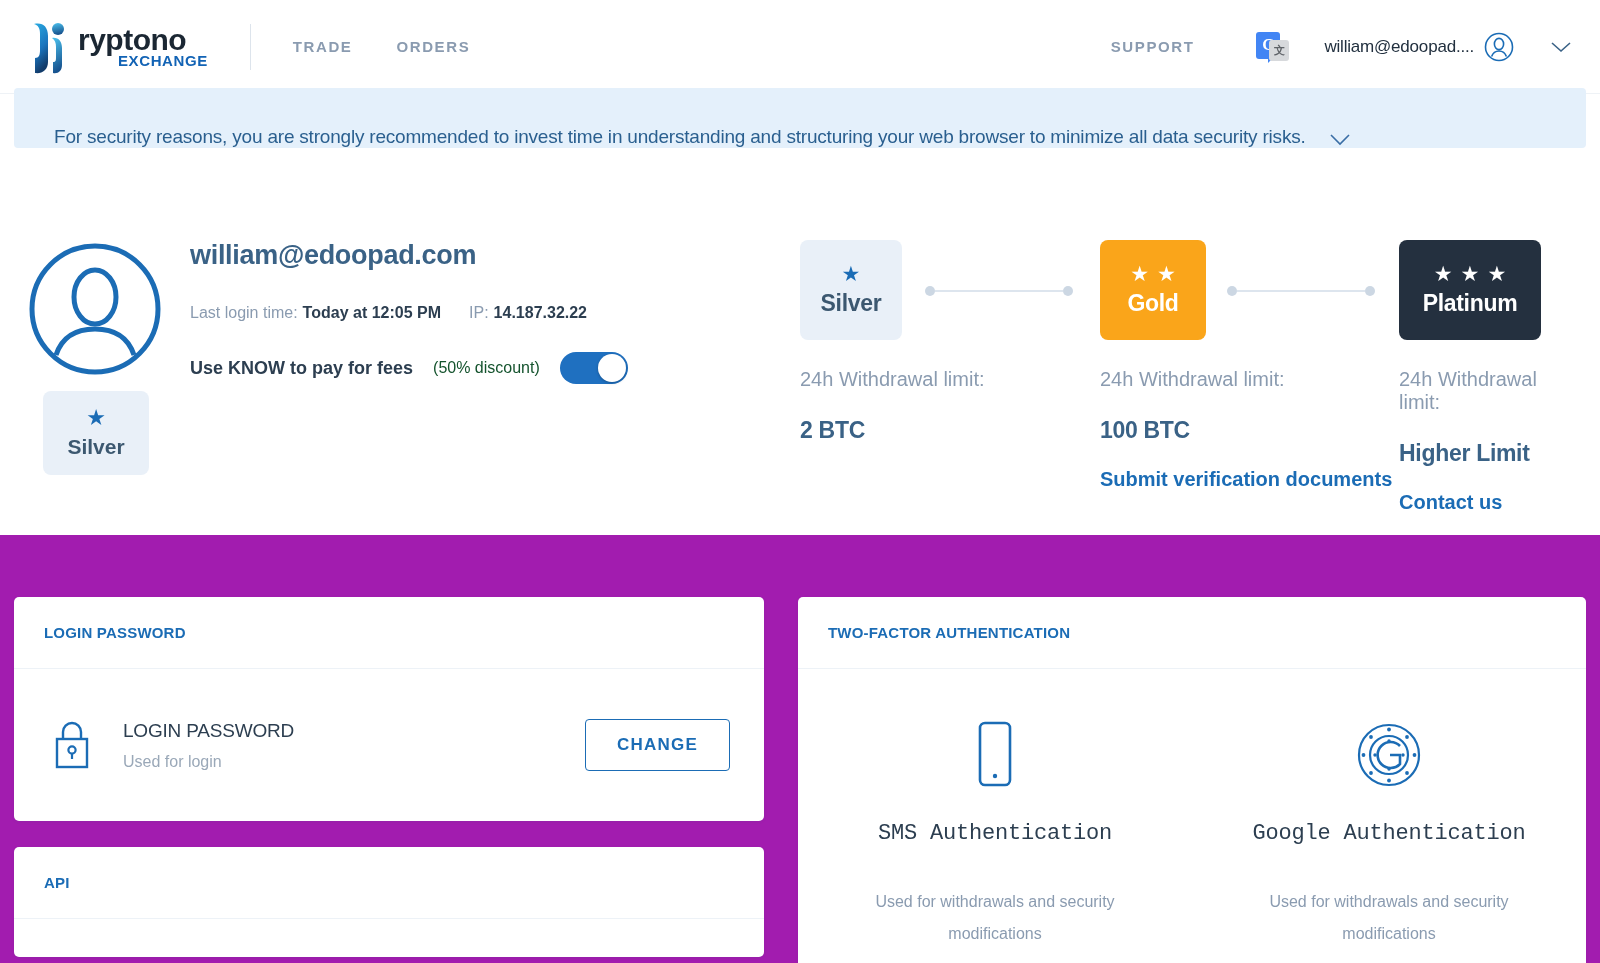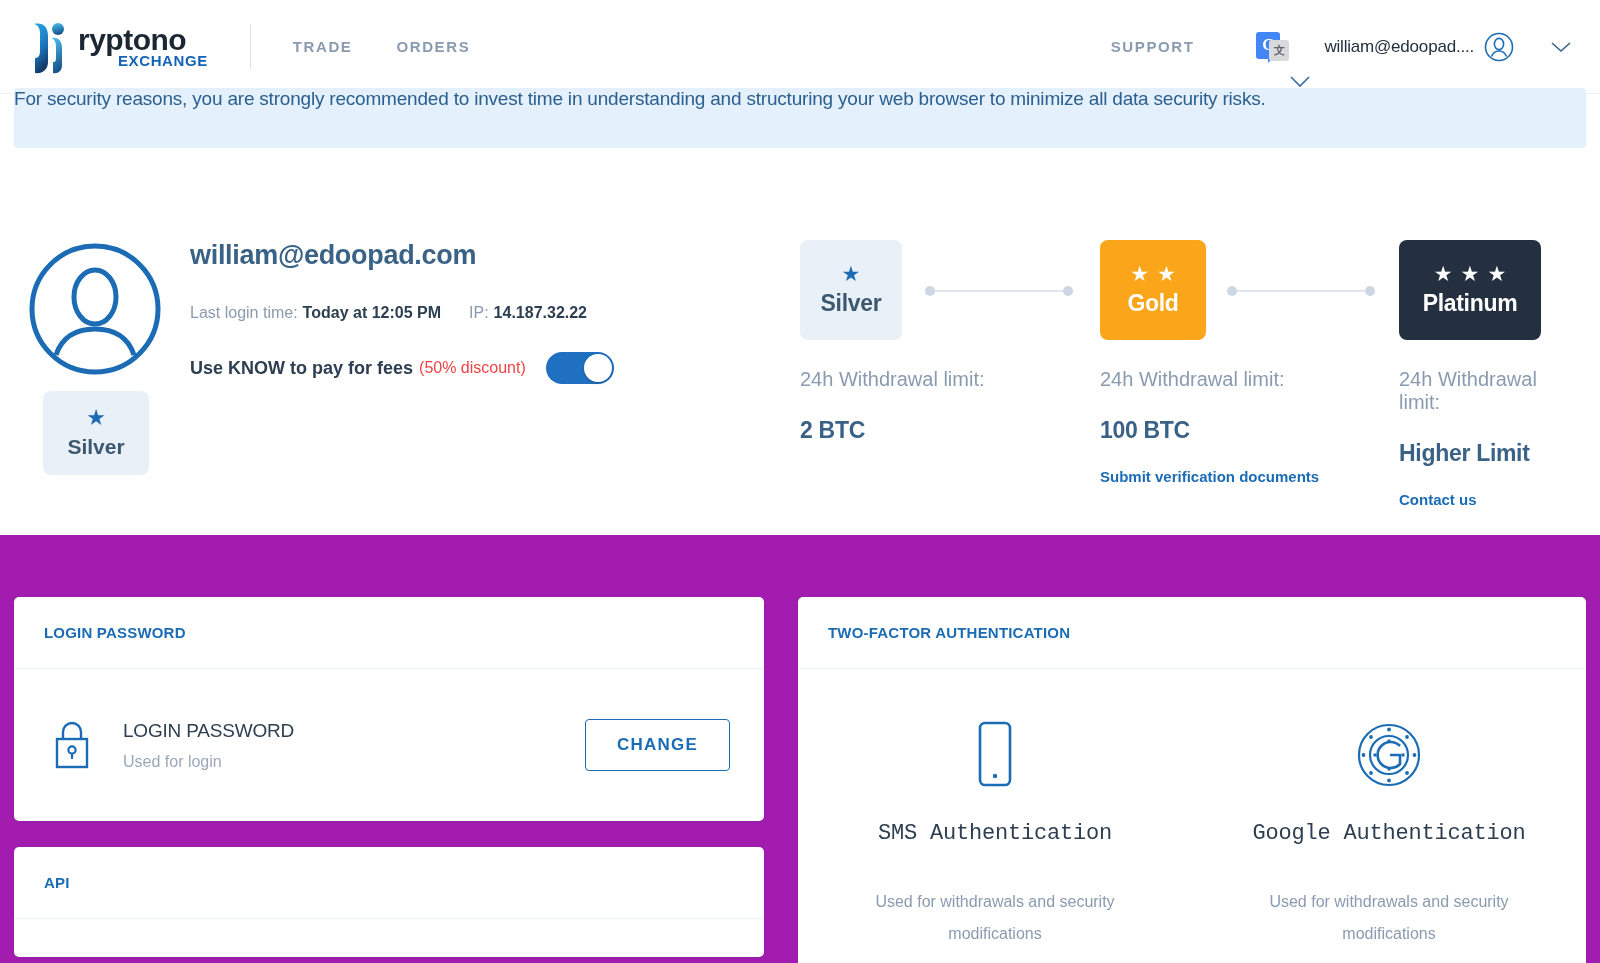--- a/index.html
+++ b/index.html
@@ -63,21 +63,21 @@
   .acct-email {
     font-size: 17px; color:#22303f; margin-right: 10px; letter-spacing:-0.2px;
   }
   .avatar-sm { width:30px; height:30px; margin-right: 36px; }
   .chev-hd { cursor:pointer; }
 
   
   .banner {
     position:absolute; top:88px; left:14px; right:14px; height:60px;
     background:#e4f0fb; border-radius:4px;
-    display:flex; align-items:flex-start; 
+    display:flex; align-items:flex-end; padding-left: 40px;
   }
   .banner-text {
     font-size:19px; color:#2a5f8f; font-weight:400; letter-spacing:-0.2px;
   }
   .banner-chev { margin-left: 22px; margin-top:-14px; cursor:pointer; }
 
   
   .profile-section {
     position:absolute; top:180px; left:0; width:100%; height:355px; background:#fff;
   }
@@ -94,21 +94,21 @@
     position:absolute; left:190px; top:60px;
     font-size:27px; font-weight:700; color:#3a6286; letter-spacing:-0.3px;
   }
   .meta-row { position:absolute; left:190px; top:124px; display:flex; align-items:baseline; }
   .meta-label { font-size:16px; color:#8a9bb0; }
   .meta-value { font-size:16px; color:#2c3e50; font-weight:700; margin-left:5px; }
   .meta-gap { width:28px; display:inline-block; }
 
   .know-row { position:absolute; left:190px; top:172px; display:flex; align-items:center; }
   .know-label { font-size:18px; font-weight:700; color:#2c3e50; }
-  .know-sub { font-size:16px; color:#ef4444; margin-left:6px; }
+  .know-sub { font-size:16px; color:#14532d; margin-left:20px; }
   .toggle {
     margin-left:20px; width:68px; height:32px; border-radius:17px; background:#1f70c0;
     position:relative; cursor:pointer;
   }
   .toggle .knob {
     position:absolute; right:2px; top:2px; width:28px; height:28px; border-radius:50%;
     background:#fff; box-shadow:0 1px 3px rgba(0,0,0,.25);
   }
 
   
@@ -131,21 +131,21 @@
 
   .connector { position:absolute; top:46px; height:10px; display:flex; align-items:center; }
   .connector .dot { width:10px; height:10px; border-radius:50%; background:#ccd7e3; }
   .connector .line { height:2px; background:#dde5ee; flex:1; }
   .conn-1 { left:125px; width:148px; }
   .conn-2 { left:427px; width:148px; }
 
   .tier-info { position:absolute; top:128px; }
   .ti-label { font-size:20px; color:#8a9bb0; font-weight:400; }
   .ti-value { font-size:23px; font-weight:700; color:#3a6286; margin-top:26px; letter-spacing:-0.3px; }
-  .ti-link { font-size:15px; font-weight:700; color:#1b6cb5; margin-top:24px; cursor:pointer; display:block; }
+  .ti-link { font-size:20px; font-weight:700; color:#1b6cb5; margin-top:24px; cursor:pointer; display:block; }
   .ti-1 { left:0; }
   .ti-2 { left:300px; }
   .ti-3 { left:599px; }
 
   
   .lower {
     position:absolute; top:535px; left:0; width:1600px; height:428px;
     background:#a21caf;
   }
   .card {

